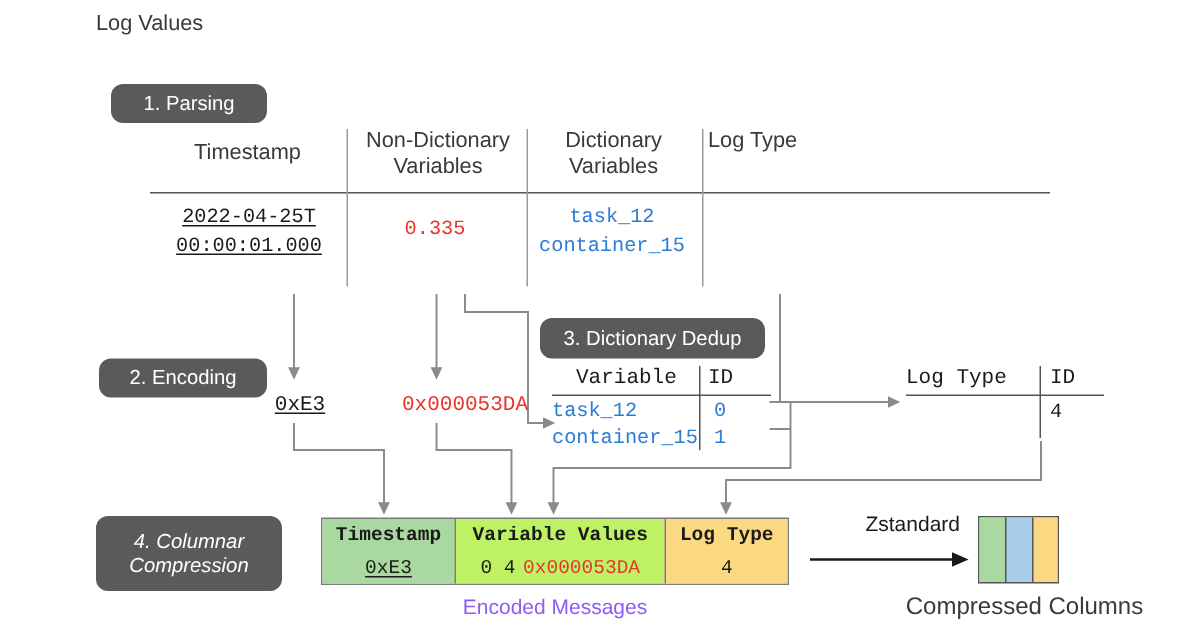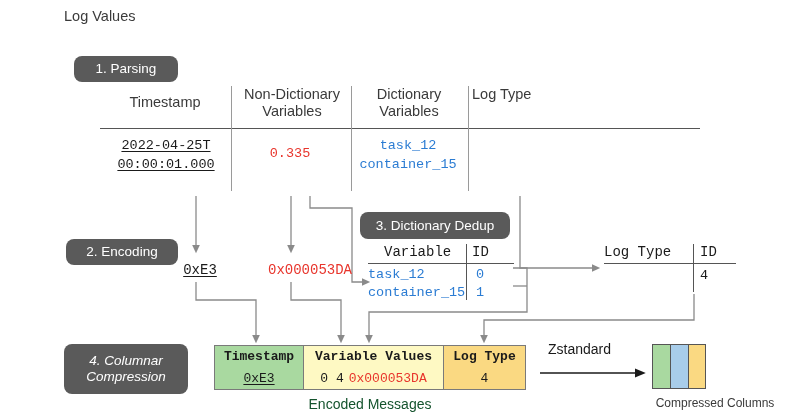--- a/index.html
+++ b/index.html
@@ -73,34 +73,34 @@
   #lt-vdiv{position:absolute;left:89px;top:0px;width:1px;height:48px;background:#555555;}
   #lt-id-val{position:absolute;left:96px;top:24px;width:30px;font-size:13.5px;color:#1a1a1a;}
 
   
   #encoded-table{left:214px;top:345px;width:312px;height:45px;border:1px solid #7a7a7a;box-sizing:border-box;display:flex;}
   .ecol{box-sizing:border-box;display:flex;flex-direction:column;}
   .ecol + .ecol{border-left:1px solid #7a7a7a;}
   .ehead{font-size:13px;font-weight:bold;color:#1a1a1a;display:flex;align-items:center;justify-content:center;height:22px;}
   .ebody{font-size:13px;color:#1a1a1a;display:flex;align-items:center;justify-content:center;height:22px;gap:5px;}
   #ecol-ts{width:88px;background:#a9d9a0;}
-  #ecol-var{width:140px;background:#fef9c3;}
+  #ecol-var{width:140px;background:#bef264;}
   #ecol-lt{width:82px;background:#fad982;}
-  #encoded-caption{left:214px;top:396px;width:312px;text-align:center;font-size:14px;color:#14532d;}
-
-  
-  #zstd-label{left:548px;top:341px;width:92px;text-align:left;font-size:14px;color:#1a1a1a;}
+  #encoded-caption{left:214px;top:396px;width:312px;text-align:center;font-size:14px;color:#8b5cf6;}
+
+  
+  #zstd-label{left:548px;top:341px;width:92px;text-align:right;font-size:14px;color:#1a1a1a;}
   #zstd-arrow{left:540px;top:368px;width:110px;height:10px;}
   #compressed-cols{left:652px;top:344px;width:54px;height:45px;border:1px solid #555555;box-sizing:border-box;display:flex;}
   .ccol{height:100%;box-sizing:border-box;}
   .ccol + .ccol{border-left:1px solid #555555;}
   #ccol-1{width:17px;background:#a9d9a0;}
   #ccol-2{width:18px;background:#a8cdea;}
   #ccol-3{width:17px;background:#fad982;}
-  #compressed-caption{left:630px;top:396px;width:170px;text-align:center;font-size:12px;color:#3a3a3a;}
+  #compressed-caption{left:598px;top:396px;width:170px;text-align:center;font-size:16px;color:#3a3a3a;}
 
   
   #connectors{left:0;top:0;width:800px;height:420px;}
 </style>
 </head>
 <body>
 
 <svg class="abs" id="connectors" viewBox="0 0 800 420">
   <defs>
     <marker id="ah" markerWidth="7" markerHeight="7" refX="3.2" refY="3" orient="auto">

